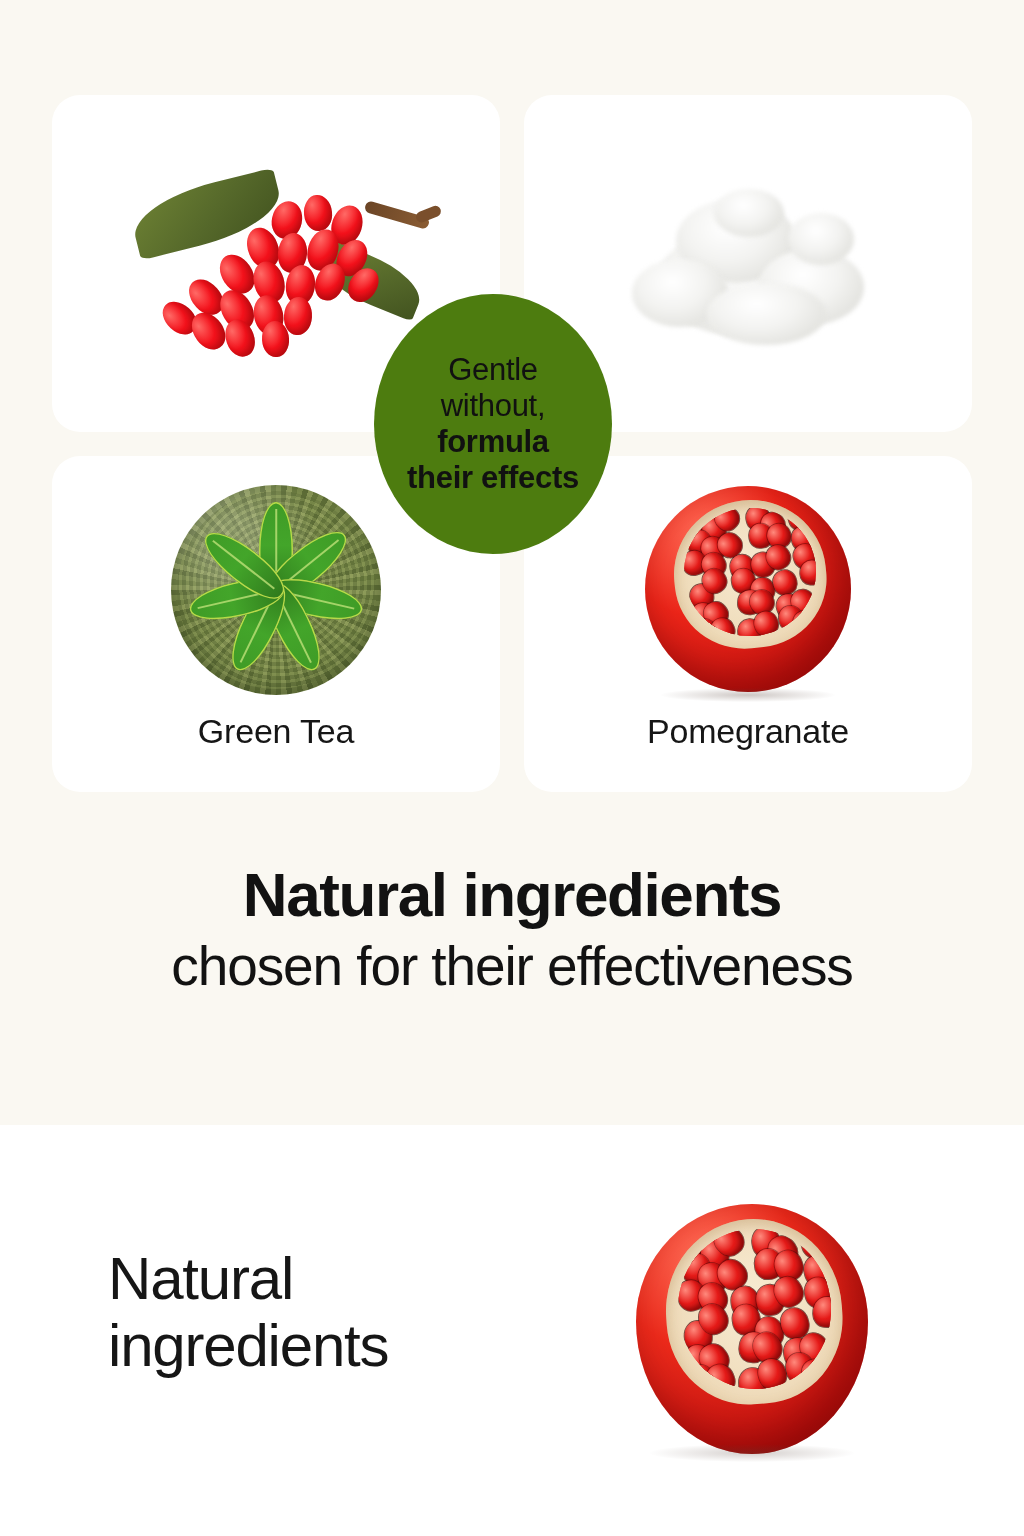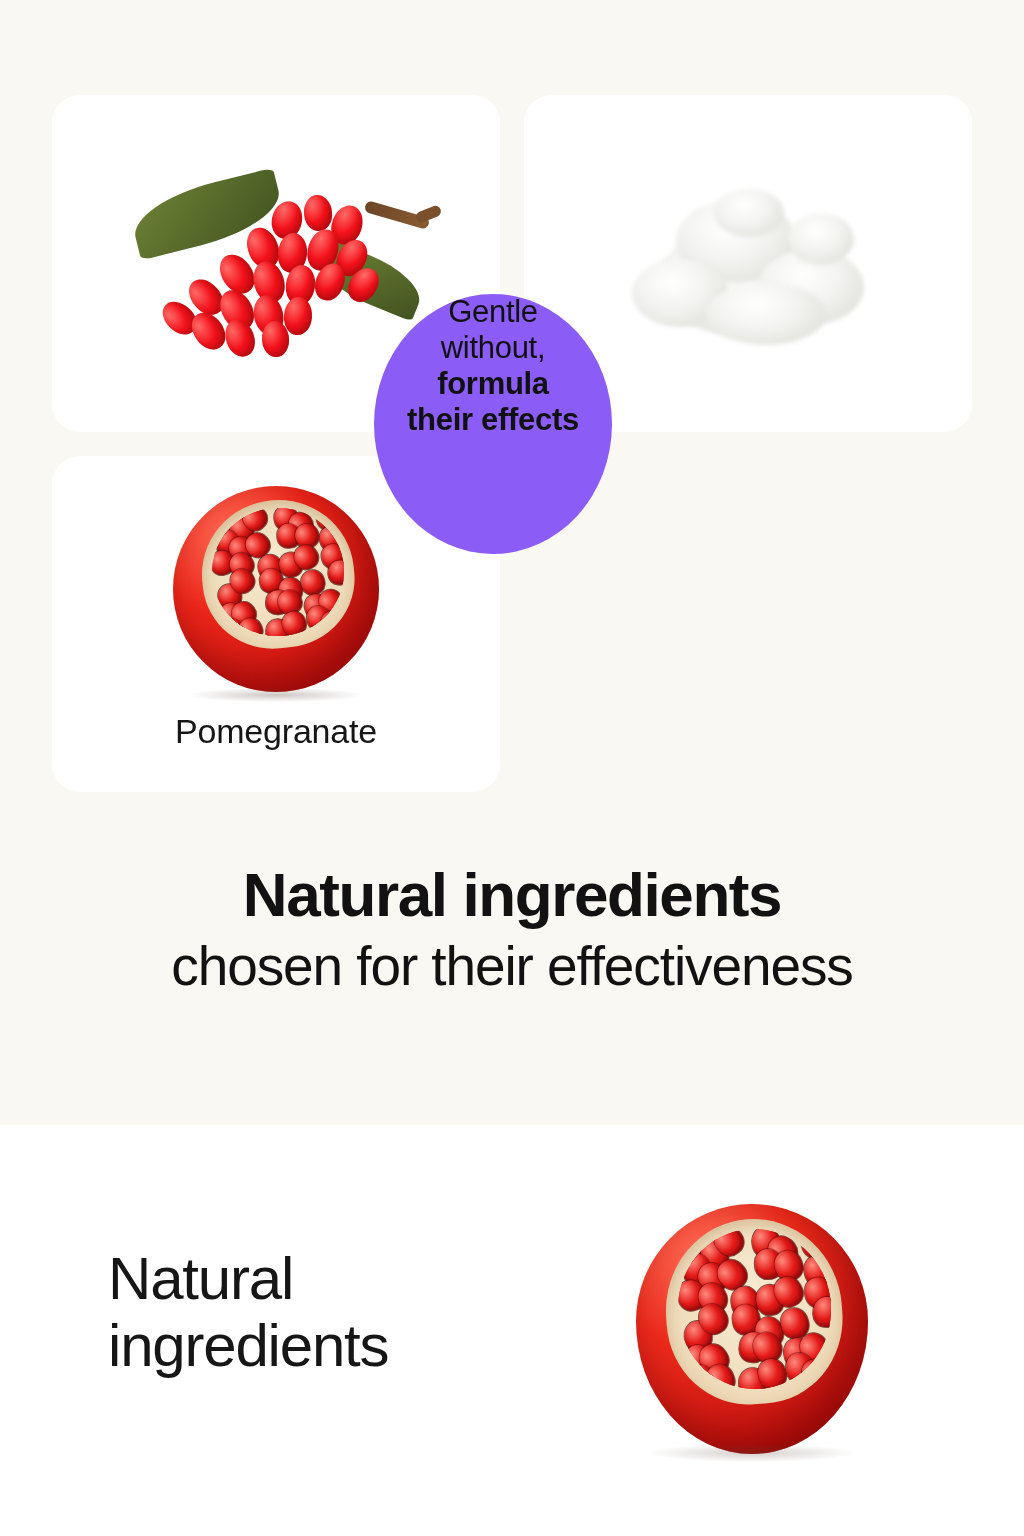--- a/index.html
+++ b/index.html
@@ -146,22 +146,22 @@
     position:absolute; left:8%; bottom:-5%; width:84%; height:14px;
     background:radial-gradient(ellipse at 50% 50%, rgba(90,70,60,.30) 0%, rgba(90,70,60,0) 72%);
     border-radius:50%;
   }
 
   
   .badge{
     position:absolute; left:374px; top:294px;
     width:238px; height:260px;
     border-radius:50%;
-    background:#8b5cf6;
-    display:flex; align-items:flex-start; justify-content:center;
+    background:#4d7c0f;
+    display:flex; align-items:center; justify-content:center;
     text-align:center;
     z-index:5;
   }
   .badge-text{
     font-size:31px; line-height:1.16; color:#111111;
     letter-spacing:-0.3px;
     font-weight:400;
     padding:0 6px;
   }
   .badge-text b{ font-weight:700; display:inline; }
@@ -263,20 +263,35 @@
           <div class="pw" style="left:58px;top:12px;width:120px;height:84px;"></div>
           <div class="pw" style="left:14px;top:72px;width:96px;height:68px;"></div>
           <div class="pw" style="left:140px;top:62px;width:106px;height:76px;"></div>
           <div class="pw" style="left:88px;top:96px;width:120px;height:62px;"></div>
           <div class="pw" style="left:96px;top:2px;width:70px;height:48px;"></div>
           <div class="pw" style="left:170px;top:26px;width:66px;height:52px;"></div>
         </div>
       </div>
     </div>
 
+    <div class="card">
+      <div class="card-art">
+        <div class="tea">
+          <div class="pile"></div>
+          <div class="fl" style="transform:rotate(0deg)"></div>
+          <div class="fl" style="transform:rotate(51deg)"></div>
+          <div class="fl" style="transform:rotate(103deg)"></div>
+          <div class="fl" style="transform:rotate(154deg)"></div>
+          <div class="fl" style="transform:rotate(206deg)"></div>
+          <div class="fl" style="transform:rotate(257deg)"></div>
+          <div class="fl" style="transform:rotate(308deg)"></div>
+        </div>
+      </div>
+      <div class="card-label">Green Tea</div>
+    </div>
 
     <div class="card">
       <div class="card-art">
         <div class="pom">
           <div class="skin"></div>
           <div class="pith"></div>
           <div class="arilbox" id="arils-card">
               <div class="aril" style="left: 0px; top: 0px; width: 23.32px; height: 23.8933px; transform: rotate(-13deg);"></div>
               <div class="aril" style="left: 23.4085px; top: 6.31709px; width: 23.32px; height: 23.8933px; transform: rotate(-8.24417deg);"></div>
               <div class="aril" style="left: 36.5087px; top: -3.65607px; width: 23.32px; height: 23.8933px; transform: rotate(-38.2953deg);"></div>

